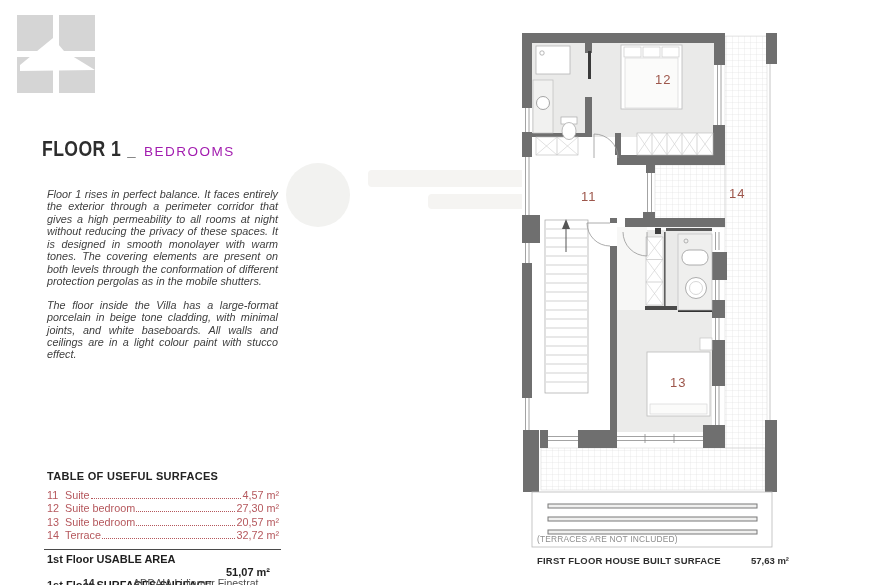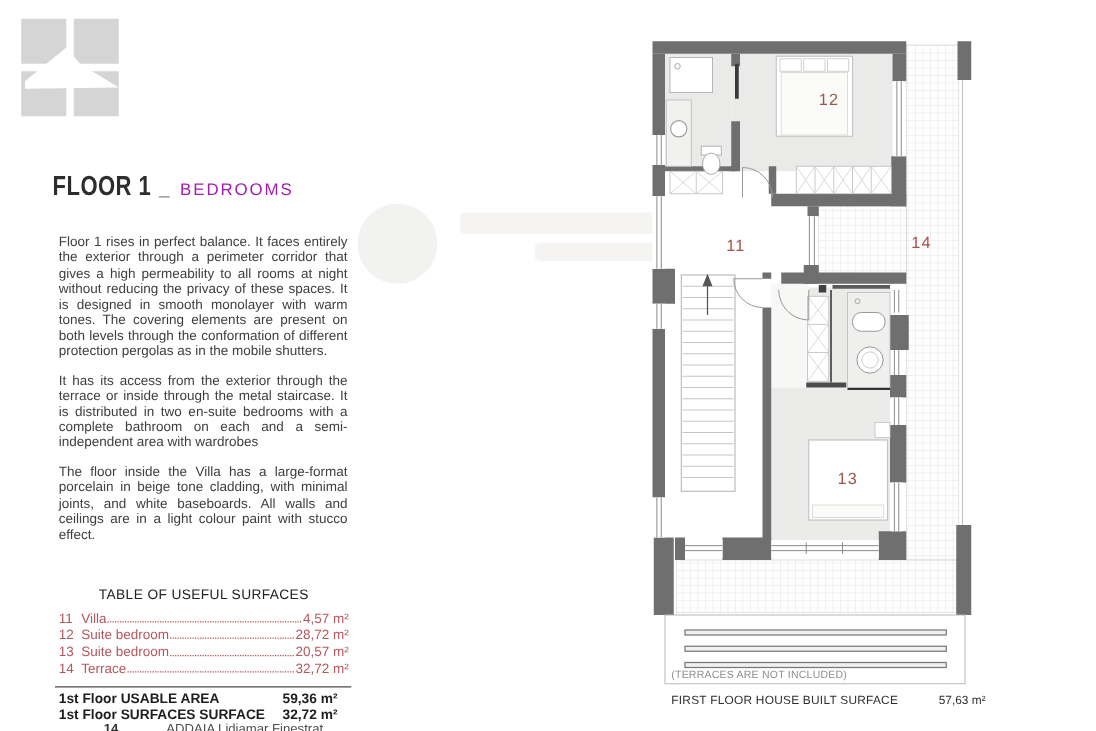--- a/index.html
+++ b/index.html
@@ -12,39 +12,39 @@
   .logo svg{display:block;}
   
   .title{position:absolute;left:42px;top:136px;white-space:nowrap;}
   .title-main{display:inline-block;font-size:22px;font-weight:bold;color:#2d2d2d;
     letter-spacing:.5px;transform:scaleX(.8);transform-origin:left bottom;}
   .title-sep{font-size:15px;color:#2d2d2d;font-weight:bold;margin-left:-18px;}
   .title-sub{font-size:13.5px;color:#a21caf;letter-spacing:1.5px;margin-left:4px;}
   
   .desc{position:absolute;left:47px;top:188px;width:231px;}
   .desc p{margin:0 0 11px 0;font-size:10.8px;line-height:12.45px;
-    text-align:justify;color:#3e3e3e;}
+    text-align:justify;color:#3e3e3e;font-style:italic;}
   
   .surfaces{position:absolute;left:47px;top:470px;width:232px;}
-  .surf-head{font-size:11px;font-weight:normal;color:#222;letter-spacing:.3px;margin-bottom:7px;text-align:center;}
+  .surf-head{font-size:11px;font-weight:bold;color:#222;letter-spacing:.3px;margin-bottom:7px;}
   .surf-row{display:flex;align-items:baseline;font-size:10.8px;line-height:13.4px;color:#b5575c;}
   .surf-num{width:18px;flex:none;}
   .surf-leader{flex:1;border-bottom:1.5px dotted #b5575c;margin:0 1px 2.5px 1px;min-width:10px;}
   .surf-val{flex:none;white-space:nowrap;}
   .surf-divider{border-top:1.2px solid #4a4a4a;margin:6px 0 3px -3px;width:237px;}
-  .total-row{display:flex;font-size:11px;line-height:13px;font-weight:bold;color:#1e1e1e;}
+  .total-row{display:flex;font-size:11px;line-height:13px;font-weight:bold;color:#1e1e1e;flex-direction:column;}
   .total-row .total-val{margin-left:auto;width:53px;text-align:left;}
   
   .footer{position:absolute;left:83px;top:577px;font-size:10.5px;color:#4c4c4c;white-space:nowrap;}
   .footer .pagenum{font-weight:bold;margin-right:36px;color:#333;}
   
   .plan-wrap{position:absolute;left:505px;top:25px;width:300px;height:535px;z-index:1;}
-  .plan-caption{position:absolute;left:537px;top:555px;font-size:9.5px;font-weight:normal;
+  .plan-caption{position:absolute;left:537px;top:555px;font-size:9.5px;font-weight:bold;
     color:#2e2e2e;letter-spacing:.2px;z-index:2;}
-  .plan-caption-value{position:absolute;left:751px;top:555px;font-size:9.5px;font-weight:normal;color:#2e2e2e;z-index:2;}
+  .plan-caption-value{position:absolute;left:751px;top:555px;font-size:9.5px;font-weight:bold;color:#2e2e2e;z-index:2;}
   .plan-caption-note{position:absolute;left:537px;top:534px;font-size:8.4px;color:#8d8d8d;letter-spacing:.2px;z-index:2;text-align:center;}
   
   .wm{position:absolute;z-index:0;}
   .wm-circle{left:286px;top:163px;width:64px;height:64px;border-radius:50%;background:#f2f2f0;}
   .wm-bar1{left:368px;top:170px;width:190px;height:17px;border-radius:4px;background:#f5f4f2;}
   .wm-bar2{left:428px;top:194px;width:112px;height:15px;border-radius:4px;background:#f5f4f2;}
   text.room-label{font-family:"Liberation Sans",sans-serif;font-size:13px;letter-spacing:1px;fill:#9d564b;}
 </style>
 </head>
 <body>
@@ -64,57 +64,56 @@
 </div>
 
 <div class="title">
   <span class="title-main">FLOOR 1</span>
   <span class="title-sep">_</span>
   <span class="title-sub">BEDROOMS</span>
 </div>
 
 <div class="desc">
   <p>Floor 1 rises in perfect balance. It faces entirely the exterior through a perimeter corridor that gives a high permeability to all rooms at night without reducing the privacy of these spaces. It is designed in smooth monolayer with warm tones. The covering elements are present on both levels through the conformation of different protection pergolas as in the mobile shutters.</p>
-  <p>It has its access from the exterior through the terrace or inside through the metal staircase. It is distributed in two en-suite bedrooms with a complete bathroom on each and a semi-independent area with wardrobes</p>
   <p>The floor inside the Villa has a large-format porcelain in beige tone cladding, with minimal joints, and white baseboards. All walls and ceilings are in a light colour paint with stucco effect.</p>
 </div>
 
 <div class="surfaces">
   <div class="surf-head">TABLE OF USEFUL SURFACES</div>
 
   <div class="surf-row">
     <span class="surf-num">11</span>
-    <span class="surf-label">Villa</span>
+    <span class="surf-label">Suite</span>
     <span class="surf-leader"></span>
     <span class="surf-val">4,57 m²</span>
   </div>
   <div class="surf-row">
     <span class="surf-num">12</span>
     <span class="surf-label">Suite bedroom</span>
     <span class="surf-leader"></span>
-    <span class="surf-val">28,72 m²</span>
+    <span class="surf-val">27,30 m²</span>
   </div>
   <div class="surf-row">
     <span class="surf-num">13</span>
     <span class="surf-label">Suite bedroom</span>
     <span class="surf-leader"></span>
     <span class="surf-val">20,57 m²</span>
   </div>
   <div class="surf-row">
     <span class="surf-num">14</span>
     <span class="surf-label">Terrace</span>
     <span class="surf-leader"></span>
     <span class="surf-val">32,72 m²</span>
   </div>
 
   <div class="surf-divider"></div>
 
   <div class="total-row">
     <span>1st Floor USABLE AREA</span>
-    <span class="total-val">59,36 m²</span>
+    <span class="total-val">51,07 m²</span>
   </div>
   <div class="total-row">
     <span>1st Floor SURFACES SURFACE</span>
     <span class="total-val">32,72 m²</span>
   </div>
 </div>
 
 <div class="footer">
   <span class="pagenum">14</span>
   <span>ADDAIA  Lidiamar  Finestrat</span>

